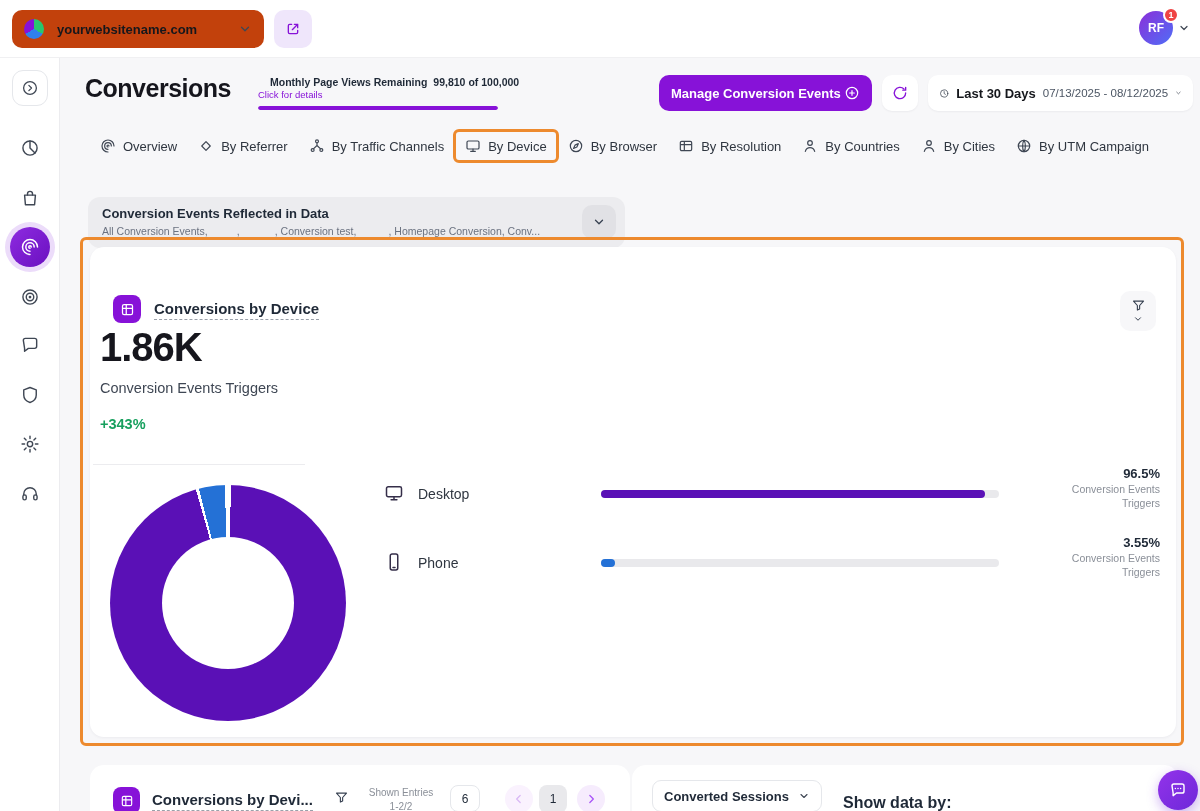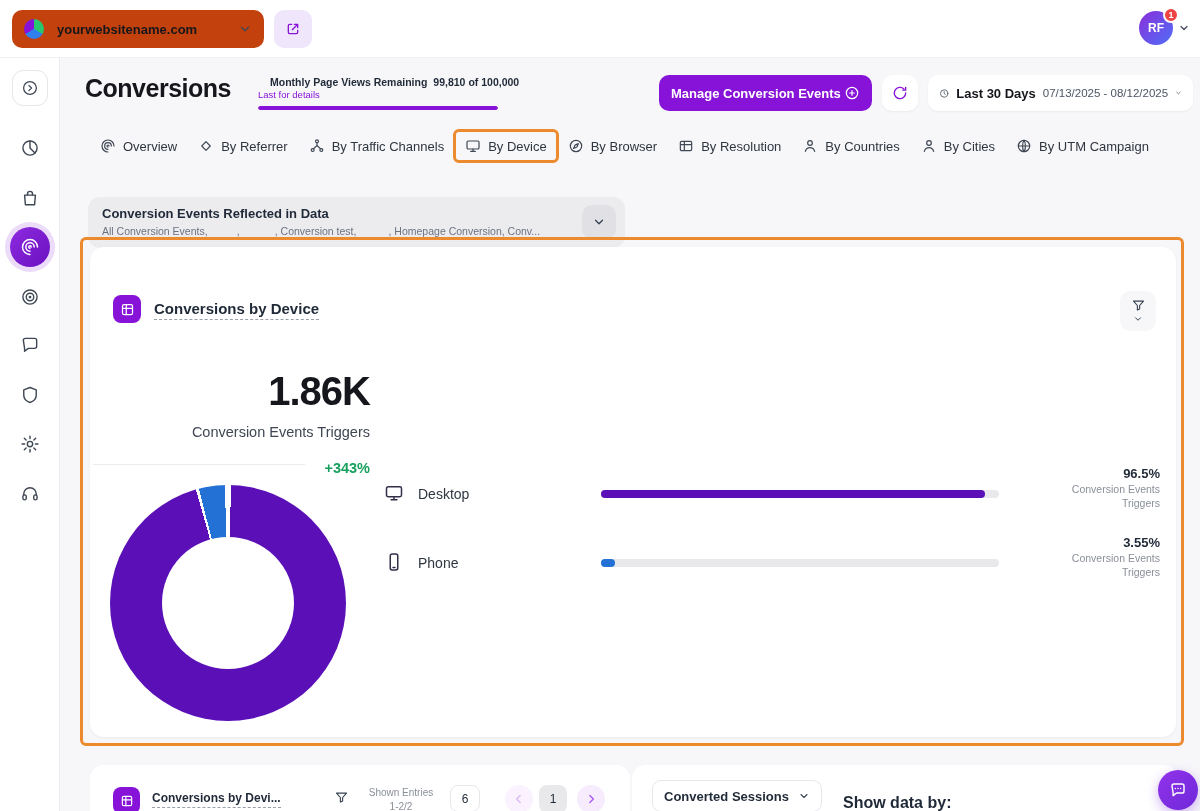--- a/index.html
+++ b/index.html
@@ -56,42 +56,42 @@
   .banner-chevron { position:absolute; right:9px; top:8px; width:34px; height:34px; border:none; border-radius:10px; background:#e1e1e5; color:#374151; display:grid; place-items:center; cursor:pointer; }
 
   
   .card-annotation { position:absolute; left:80px; top:237px; width:1104px; height:509px; border:3px solid #ed8a2e; border-radius:6px; pointer-events:none; z-index:10; }
 
   
   .device-card { position:absolute; left:90px; top:247px; width:1086px; height:490px; background:#fff; border-radius:14px; box-shadow:0 1px 3px rgba(20,20,60,.05); }
   .card-head-icon { position:absolute; left:23px; top:48px; width:28px; height:28px; border-radius:8px; background:#8712d8; color:#fff; display:grid; place-items:center; }
   .card-title { position:absolute; left:64px; top:53px; font-size:15px; font-weight:600; color:#1f2937; border-bottom:1px dashed #9aa0aa; padding-bottom:2px; cursor:help; }
   .filter-btn { position:absolute; right:20px; top:44px; width:36px; height:40px; border:none; border-radius:10px; background:#f7f7f9; color:#374151; display:flex; flex-direction:column; align-items:center; justify-content:center; gap:1px; cursor:pointer; }
-  .stats { position:absolute; left:10px; top:78px; width:270px; text-align:right;margin-top:44px; }
+  .stats { position:absolute; left:10px; top:78px; width:270px; text-align:left; }
   .stat-total { font-size:40px; font-weight:800; color:#16161d; letter-spacing:-1px; }
   .stat-label { font-size:14.5px; color:#3f4754; margin-top:10px; }
   .stat-change { font-size:14.5px; font-weight:700; color:#17a05e; margin-top:20px; }
   .stats-divider { position:absolute; left:3px; top:217px; width:212px; height:1px; background:#ececef; }
   .donut { position:absolute; left:20px; top:238px; width:236px; height:236px; border-radius:50%; }
   .donut::after { content:""; position:absolute; inset:52px; background:#fff; border-radius:50%; }
   .legend-row { position:absolute; left:292px; width:778px; height:68px; }
   .legend-row.r1 { top:213px; } .legend-row.r2 { top:282px; }
   .dev-icon { position:absolute; left:2px; top:23px; color:#352e49; }
   .dev-label { position:absolute; left:36px; top:26px; font-size:14px; color:#2f3640; }
   .bar-track { position:absolute; left:219px; top:30px; width:398px; height:8px; background:#e9e9ec; border-radius:5px; }
   .bar-fill { height:8px; border-radius:5px; min-width:14px; }
   .bar-fill.purple { background:#5a10b6; } .bar-fill.blue { background:#2471d6; }
   .legend-right { position:absolute; right:0; top:6px; width:150px; text-align:right; }
   .legend-pct { font-size:13px; font-weight:600; color:#1f2937; }
   .legend-sub { font-size:10.5px; color:#8a8f98; line-height:1.32; margin:2px 0 0 auto; width:105px; }
 
   
   .bl-card { position:absolute; left:90px; top:765px; width:540px; height:60px; background:#fff; border-radius:14px 14px 0 0; }
   .bl-icon { position:absolute; left:23px; top:22px; width:27px; height:27px; border-radius:8px; background:#8712d8; color:#fff; display:grid; place-items:center; }
-  .bl-title { position:absolute; left:62px; top:26px; font-size:12px; font-weight:600; color:#1f2937; border-bottom:1px dashed #9aa0aa; padding-bottom:2px; white-space:nowrap; }
+  .bl-title { position:absolute; left:62px; top:26px; font-size:15px; font-weight:600; color:#1f2937; border-bottom:1px dashed #9aa0aa; padding-bottom:2px; white-space:nowrap; }
   .bl-funnel { position:absolute; left:244px; top:25px; color:#374151; background:none; border:none; cursor:pointer; }
   .bl-shown { position:absolute; left:276px; top:21px; width:70px; text-align:center; font-size:10px; color:#8a8f98; line-height:1.35; }
   .bl-pagesize { position:absolute; left:360px; top:20px; width:30px; height:27px; border:1px solid #e5e7eb; border-radius:8px; background:#fff; font-size:12px; color:#1f2937; display:grid; place-items:center; cursor:pointer; }
   .pg-btn { position:absolute; top:20px; width:28px; height:28px; border:none; border-radius:50%; display:grid; place-items:center; cursor:pointer; }
   .pg-prev { left:415px; background:#faf2fe; color:#d9b8f5; }
   .pg-next { left:487px; background:#f6ecfd; color:#a855f7; }
   .pg-page { position:absolute; left:449px; top:20px; width:28px; height:28px; border-radius:8px; background:#e9e9ec; color:#1f2937; font-size:12px; display:grid; place-items:center; }
   .br-card { position:absolute; left:632px; top:765px; width:546px; height:60px; background:#fff; border-radius:14px 14px 0 0; }
   .br-dropdown { position:absolute; left:20px; top:15px; height:32px; padding:0 11px; border:1px solid #e5e7eb; border-radius:9px; background:#fff; display:flex; align-items:center; gap:9px; font-family:inherit; font-size:13px; font-weight:700; color:#1f2937; cursor:pointer; }
   .br-showdata { position:absolute; left:211px; top:29px; font-size:16px; font-weight:700; color:#1f2937; }
@@ -189,21 +189,21 @@
     </button>
   </nav>
 
   <h1 class="page-title">Conversions</h1>
 
   <div class="quota">
     <div class="quota-top">
       <span class="quota-label">Monthly Page Views Remaining</span>
       <span class="quota-value">99,810 of 100,000</span>
     </div>
-    <div class="quota-link">Last for details</div>
+    <div class="quota-link">Click for details</div>
     <div class="quota-bar">
       <div class="quota-fill" style="width: 99.8%;"></div>
     </div>
   </div>
 
   <button class="manage-btn">
     <span>Manage Conversion Events</span>
     <svg class="i16" viewBox="0 0 24 24" fill="none" stroke="currentColor" stroke-width="1.8" stroke-linecap="round" stroke-linejoin="round">
         <circle cx="12" cy="12" r="8.5"></circle>
         <path d="M12 8.5v7M8.5 12h7"></path>

